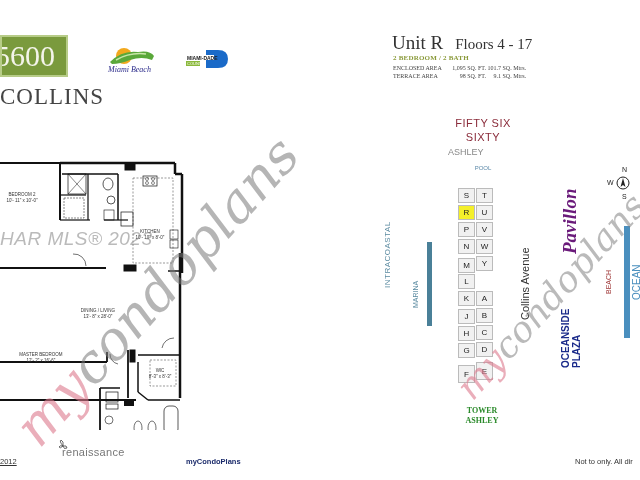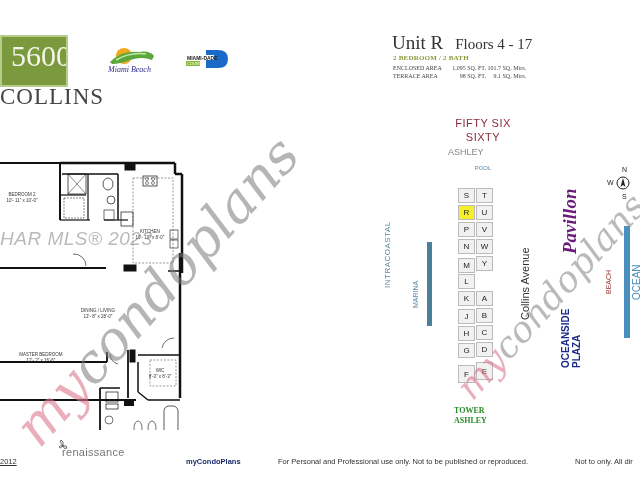--- a/index.html
+++ b/index.html
@@ -6,28 +6,28 @@
   body {
     width: 640px; height: 480px; overflow: hidden; position: relative;
     background: #ffffff;
     font-family: "Liberation Sans", sans-serif;
     color: #222;
   }
   .abs { position: absolute; }
 
   
   .logo-box {
-    left: 0; top: 35px; width: 68px; height: 52px;
+    left: 0; top: 35px; width: 68px; height: 42px;
     background: #7a9a3d;
     border: 2px solid #b7cc88;
     box-sizing: border-box;
     color: #f4f4ea;
     font-family: "Liberation Serif", serif;
     font-size: 30px; line-height: 38px;
-    padding-left: 16px;
+    padding-left: 0px;
     overflow: hidden;
   }
   .logo-box span { position: relative; left: -7px; }
   .collins {
     left: 0; top: 84px;
     font-family: "Liberation Serif", serif;
     font-size: 23px; letter-spacing: 1px;
     color: #444;
   }
   .mb-logo { left: 102px; top: 42px; width: 56px; height: 34px; }
@@ -105,21 +105,21 @@
     left: 605px; top: 294px; font-size: 7px; color: #a03a3a;
     transform: rotate(-90deg); transform-origin: left top; white-space: nowrap;
   }
   .ocean-bar { left: 624px; top: 226px; width: 6px; height: 112px; background: #4a8fbe; }
   .ocean {
     left: 630px; top: 300px; font-size: 10px; color: #4a8fbe;
     transform: rotate(-90deg); transform-origin: left top; white-space: nowrap;
   }
   .compass { left: 607px; top: 166px; width: 40px; height: 40px; font-size: 7px; color: #222; }
   .tower {
-    left: 454px; top: 406px; width: 56px; text-align: left;
+    left: 454px; top: 406px; width: 56px; text-align: center;
     font-family: "Liberation Serif", serif; font-weight: bold; font-size: 8px;
     color: #2a8a2a; line-height: 10px;
   }
 
   
   .wm-left {
     left: 0; top: 250px; font-family: "DejaVu Serif", serif; font-style: italic;
     font-size: 54px; color: rgba(120,120,120,0.55);
     transform: rotate(-48deg); transform-origin: left top; white-space: nowrap;
   }
@@ -326,21 +326,20 @@
 <div class="abs wm-left" style="left:2px;top:416px;">
   <span class="m">my</span><span>condoplans</span>
 </div>
 <div class="abs wm-right" style="left:448px;top:380px;">
   <span class="m">my</span><span>condoplans</span>
 </div>
 
 <div class="abs footer">
   <span class="f" style="left:0;text-decoration:underline;">2012</span>
   <span class="f mcp" style="left:186px;">myCondoPlans</span>
-  <span class="f" style="left:278px;">For Personal and Professional use only.  Not to be published or reproduced.</span>
   <span class="f" style="left:575px;">Not to only.  All dir</span>
 </div>
 <div class="abs renaissance">
   <svg width="10" height="12" viewBox="0 0 10 12" style="position:absolute;left:-4px;top:-6px;">
     <path d="M5 6 Q1 1 3 0 Q6 1 5 6 Q9 5 9 8 Q6 10 5 6 Q2 9 1 7 Q2 5 5 6" fill="none" stroke="#444" stroke-width="0.8"></path>
   </svg>
   <span>renaissance</span>
 </div>
 
 </body></html>

